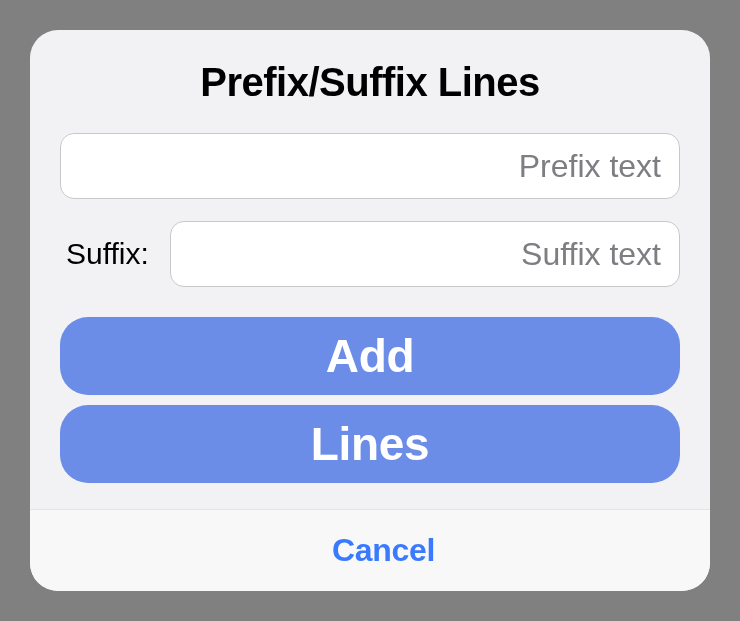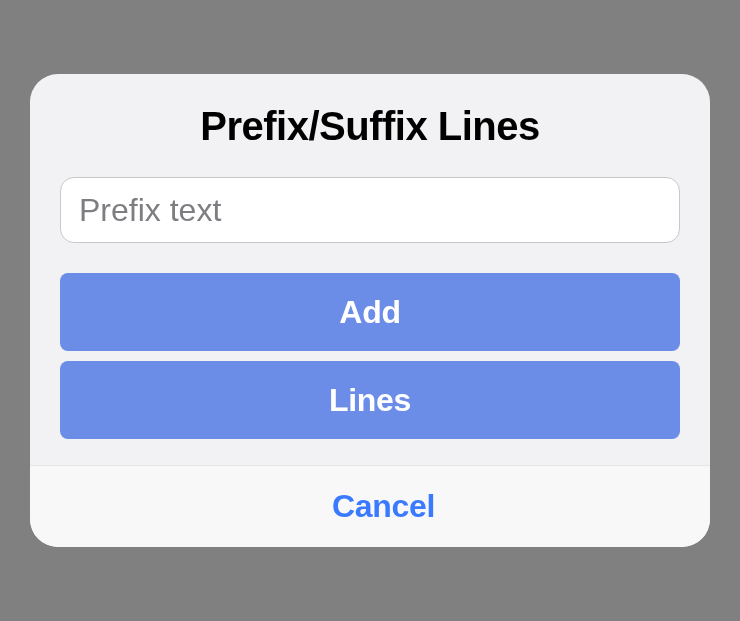--- a/index.html
+++ b/index.html
@@ -61,34 +61,35 @@
       height: 66px;
       border: 1px solid #c8c8ca;
       border-radius: 14px;
       background: #fff;
       font-size: 32px;
       font-weight: 400;
       padding: 0 18px;
       color: #8b5cf6;
       outline: none;
       font-family: inherit;
+      text-align: right;
     }
     
     .form-input::placeholder {
       color: #7d7d82;
     }
     
     .btn-primary {
       width: 100%;
       height: 78px;
       background: #6b8de8;
       border: none;
-      border-radius: 8px;
+      border-radius: 28px;
       color: #fff;
-      font-size: 32px;
+      font-size: 46px;
       font-weight: 600;
       font-family: inherit;
       cursor: pointer;
       margin-top: 10px;
       letter-spacing: -0.3px;
     }
     
     .btn-primary:first-of-type {
       margin-top: 8px;
     }
@@ -120,20 +121,24 @@
 <body>
 
 <div class="dialog">
   <div class="dialog-body">
     <h1 class="dialog-title">Prefix/Suffix Lines</h1>
     
     <div class="form-row">
       <input type="text" class="form-input" autofocus="" placeholder="Prefix text" style="">
     </div>
     
+    <div class="form-row">
+      <label class="form-label">Suffix:</label>
+      <input type="text" class="form-input" placeholder="Suffix text" style="">
+    </div>
     
     <button class="btn-primary">Add</button>
     <button class="btn-primary">Lines</button>
   </div>
 
   <div class="dialog-footer">
     <button class="btn-cancel">Cancel</button>
   </div>
 </div>
 

